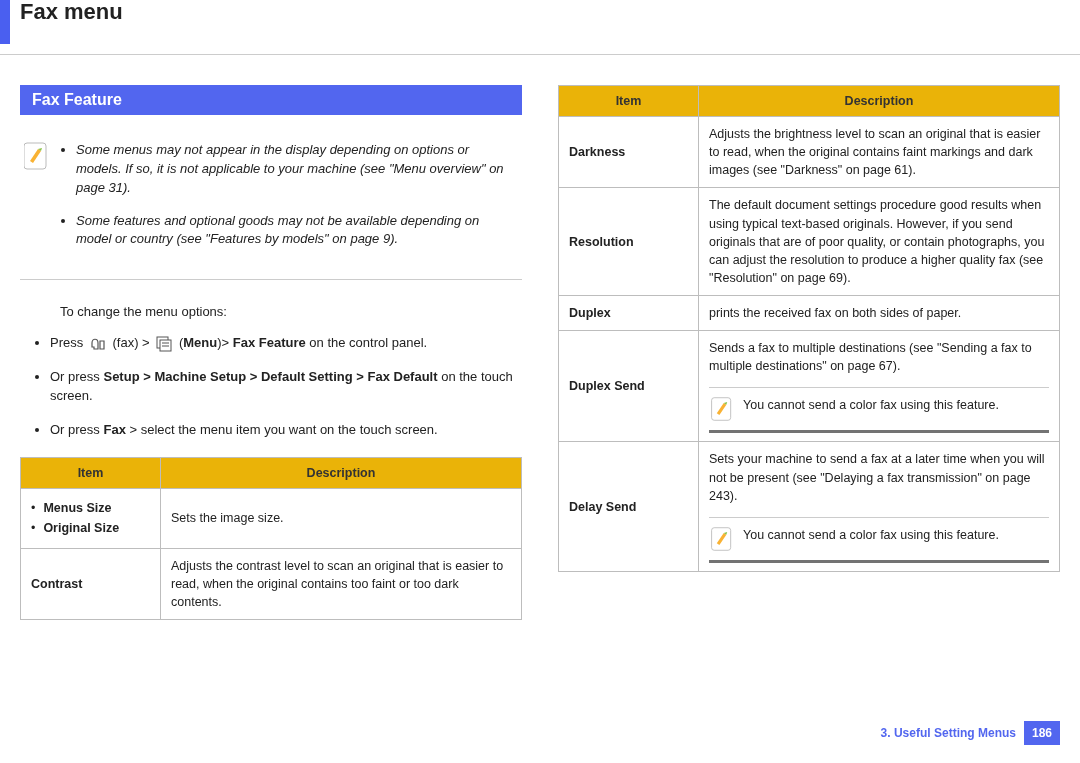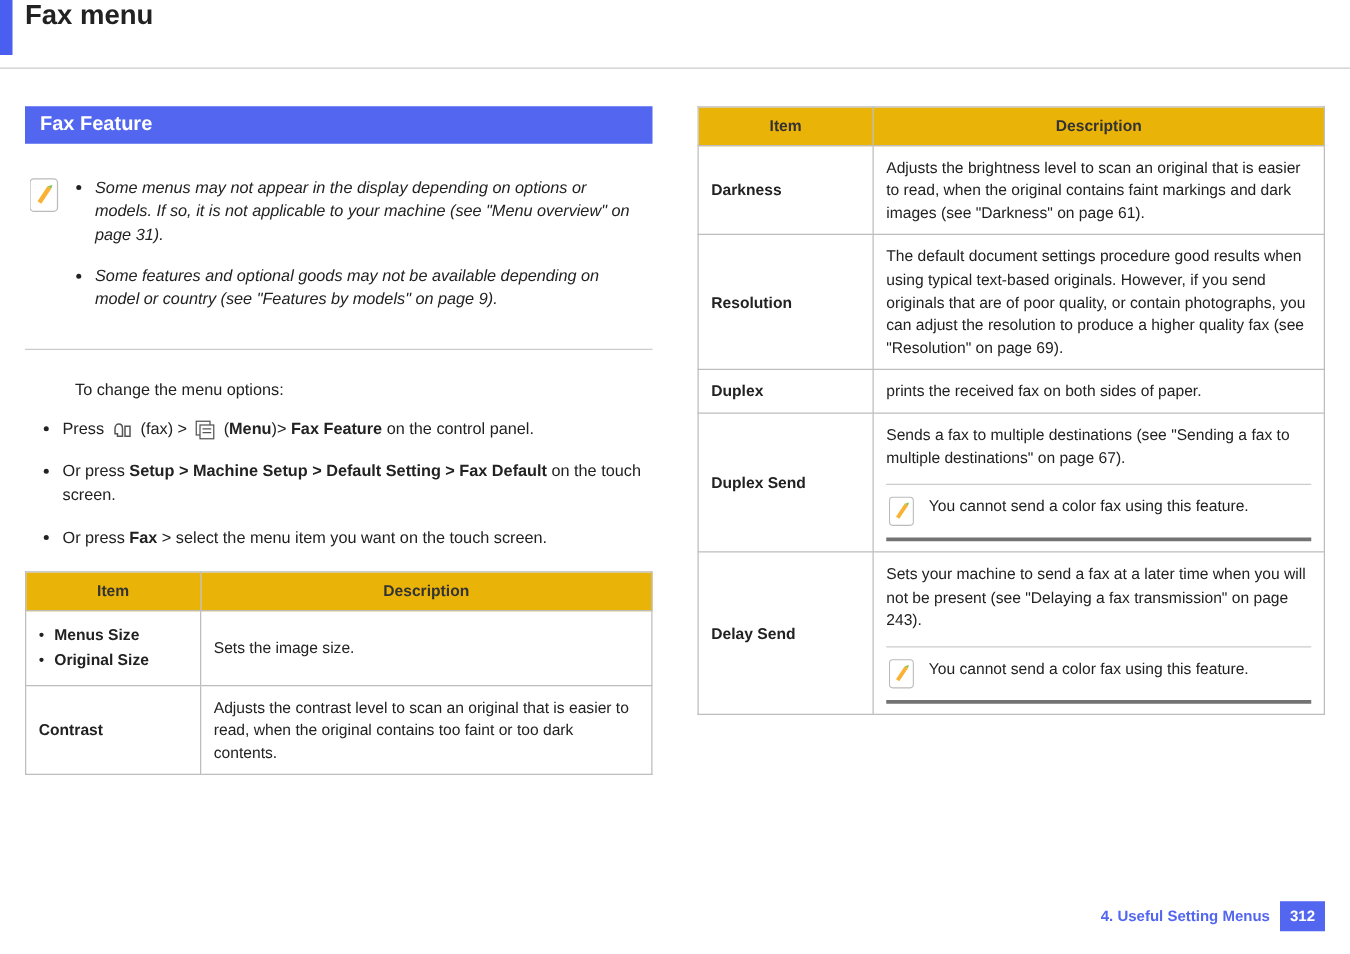--- a/index.html
+++ b/index.html
@@ -261,15 +261,15 @@
             <div>You cannot send a color fax using this feature.</div>
           </div>
         </td>
       </tr>
     </tbody>
       </table>
   </div>
 </div>
 
 <div class="footer">
-  <span class="chapter">4.  Useful Setting Menus</span>
-  <span class="pagenum">312</span>
+  <span class="chapter">3.  Useful Setting Menus</span>
+  <span class="pagenum">186</span>
 </div>
 
 </body></html>

